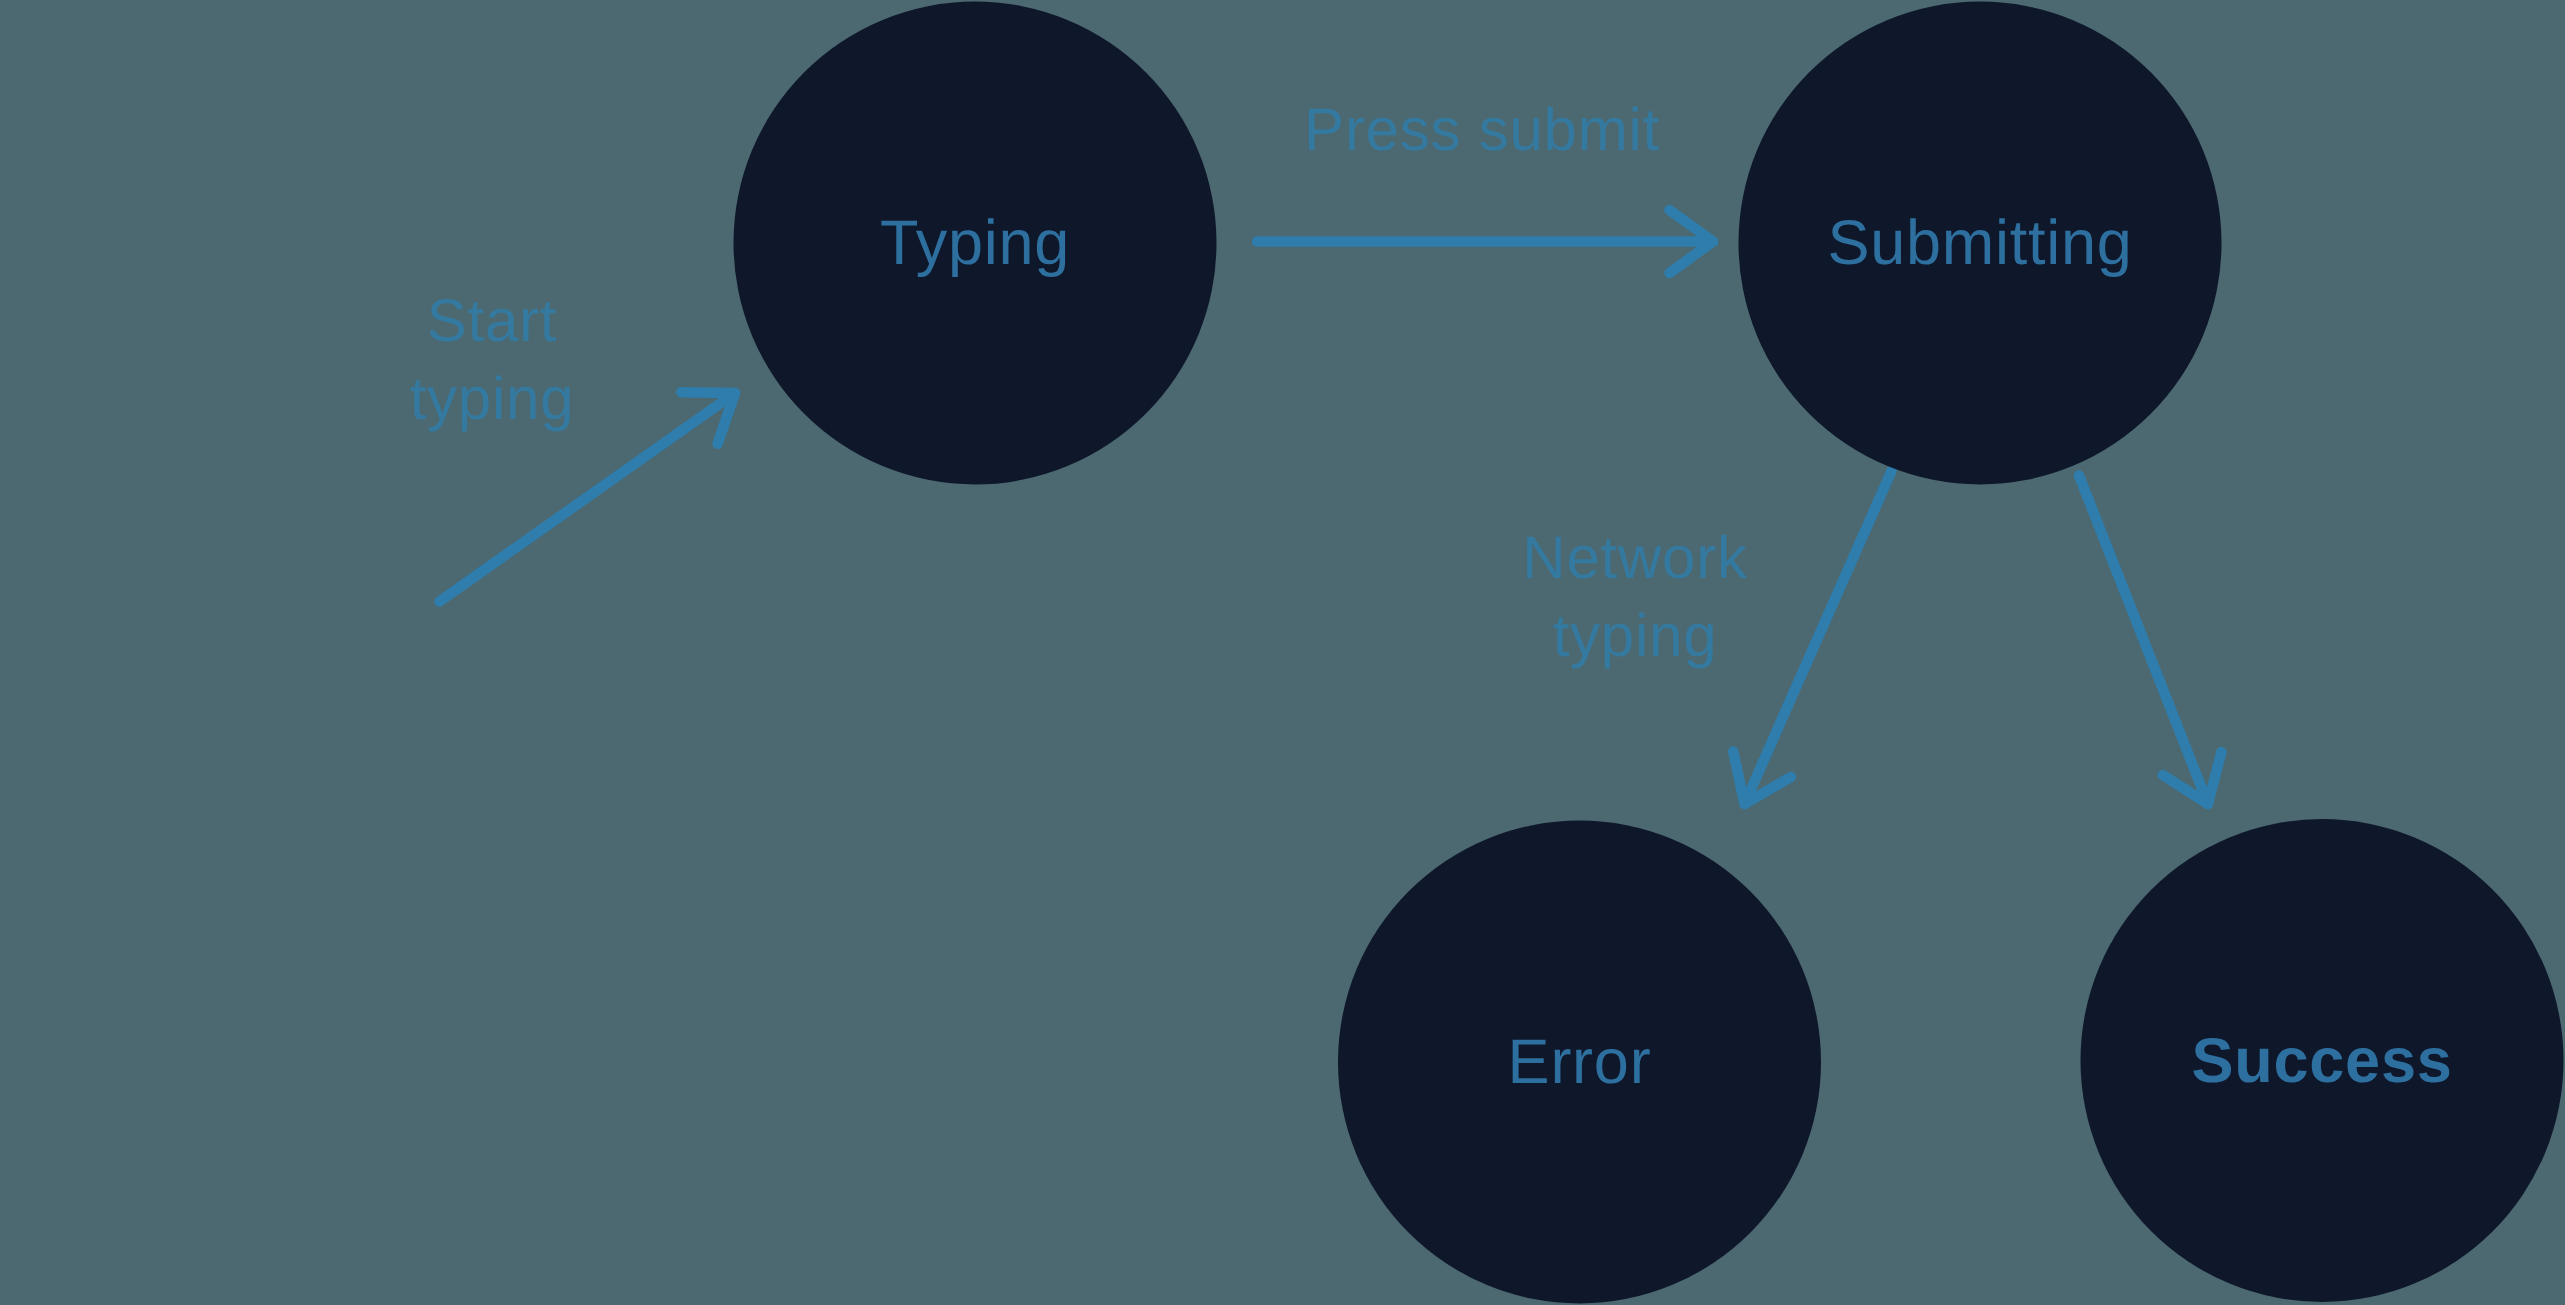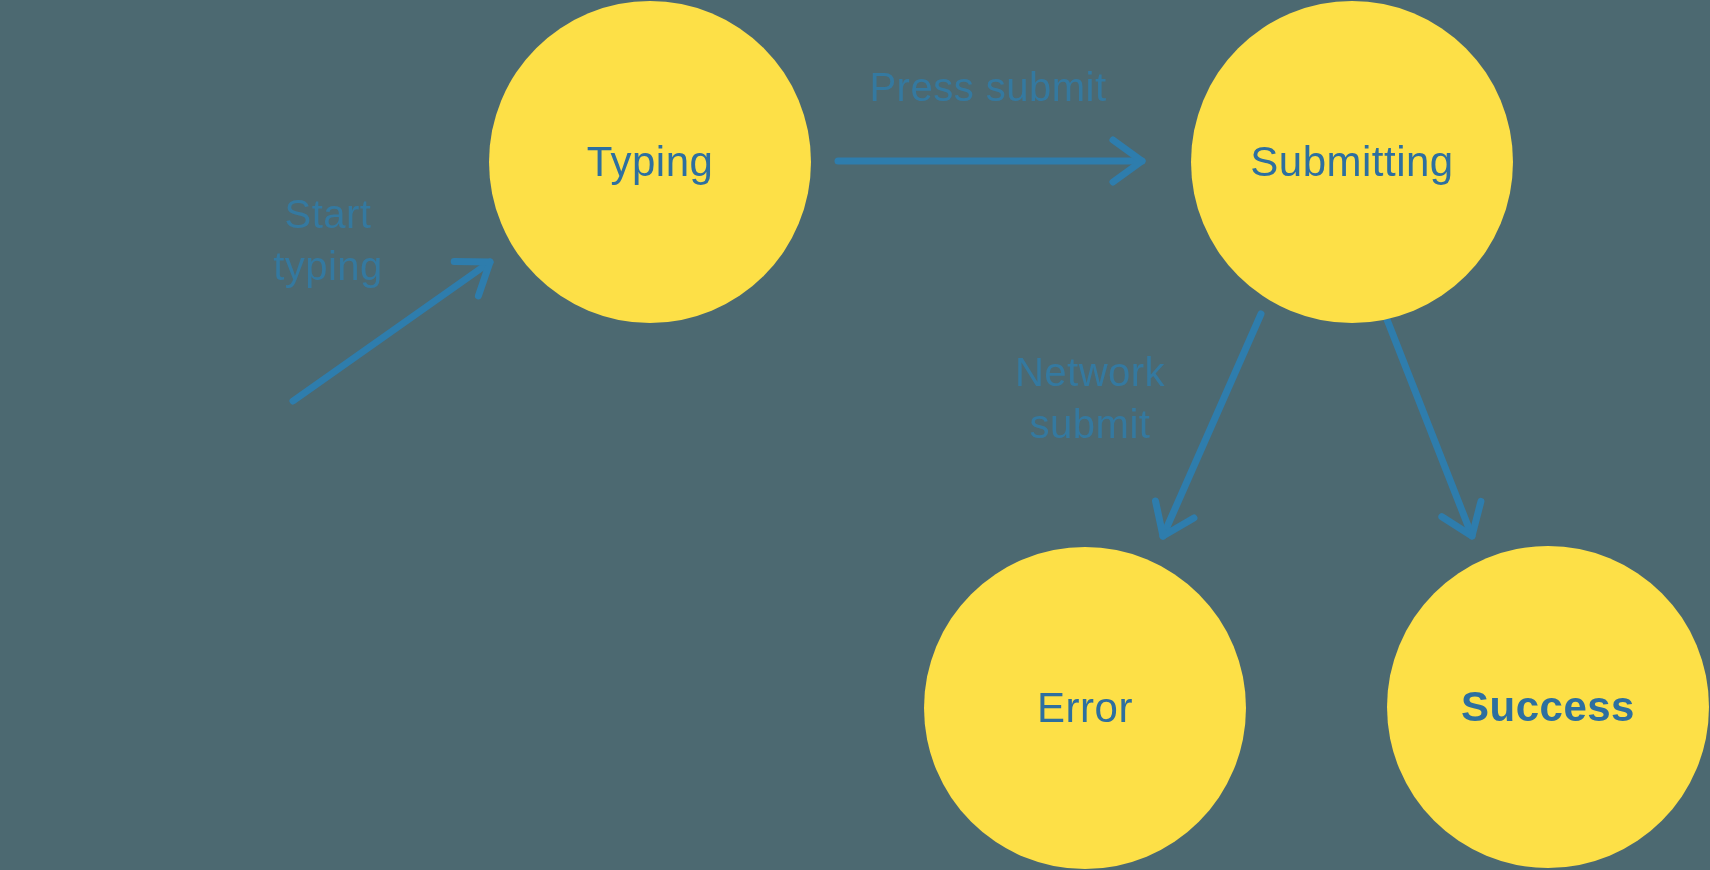--- a/index.html
+++ b/index.html
@@ -20,35 +20,35 @@
     left: 0;
     top: 0;
     width: 1710px;
     height: 870px;
   }
   .state-node {
     position: absolute;
     width: 322px;
     height: 322px;
     border-radius: 50%;
-    background: #fde047;
+    background: #0f172a;
     display: flex;
     align-items: center;
     justify-content: center;
   }
   .state-label {
     color: #2d6f9f;
     font-size: 42px;
     letter-spacing: 0.5px;
     text-align: center;
   }
   .node-empty      { left: 2px;    top: 339px; }
   .node-typing     { left: 489px;  top: 1px;   }
-  .node-submitting { left: 1191px; top: 1px;   }
-  .node-error      { left: 924px;  top: 547px; }
+  .node-submitting { left: 1159px; top: 1px;   }
+  .node-error      { left: 892px;  top: 547px; }
   .node-success    { left: 1387px; top: 546px; font-weight: bold; }
 
   .edge-label {
     position: absolute;
     transform: translate(-50%, -50%);
     color: rgba(46, 125, 173, 0.78);
     font-size: 40px;
     line-height: 1.3;
     letter-spacing: 0.5px;
     text-align: center;
@@ -89,16 +89,16 @@
   </div>
 
   <div class="state-node node-success">
     <span class="state-label">Success</span>
   </div>
 
   <div class="edge-label label-start-typing">Start typing</div>
 
   <div class="edge-label label-press-submit">Press submit</div>
 
-  <div class="edge-label label-network-error">Network submit</div>
+  <div class="edge-label label-network-error">Network typing</div>
 
 
 </div>
 
 </body></html>

